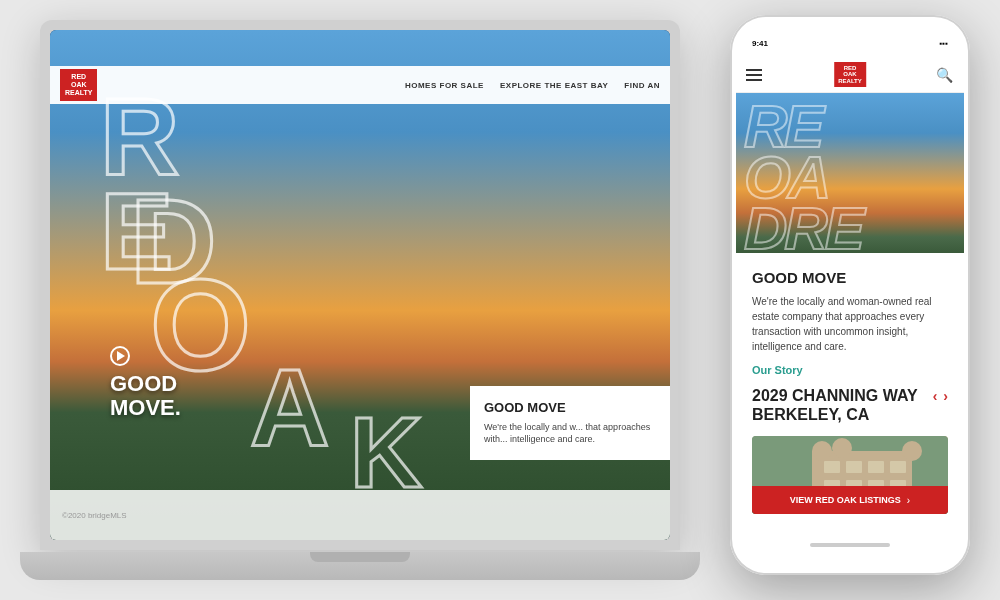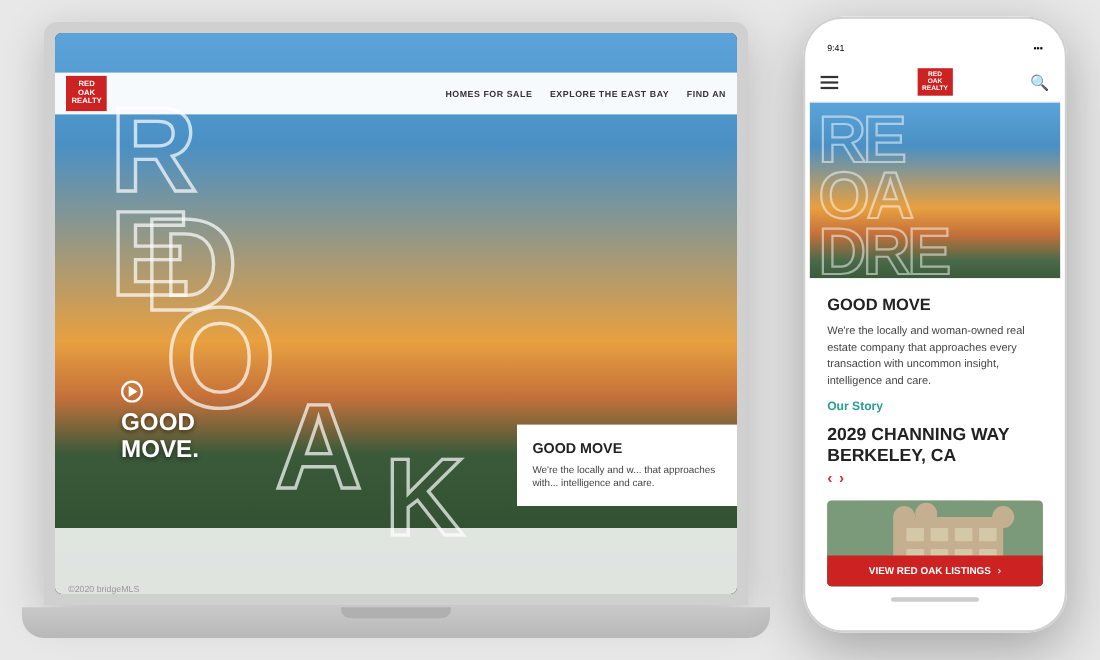--- a/index.html
+++ b/index.html
@@ -318,20 +318,21 @@
     .phone-hero-text {
       position: absolute;
       top: 8px;
       left: 8px;
       color: transparent;
       -webkit-text-stroke: 2px rgba(255,255,255,0.5);
       font-size: 60px;
       font-weight: 900;
       line-height: 0.85;
       letter-spacing: -3px;
+      font-style: italic;
     }
 
     
     .phone-content {
       position: absolute;
       top: 224px;
       left: 0;
       right: 0;
       bottom: 0;
       background: white;
@@ -365,21 +366,20 @@
     .phone-address {
       font-size: 16px;
       font-weight: 900;
       color: #222;
       text-transform: uppercase;
       line-height: 1.2;
       margin-bottom: 12px;
       display: flex;
       align-items: flex-start;
       justify-content: space-between;
-      flex-direction: column;
     }
 
     .phone-address-text {
       flex: 1;
     }
 
     .phone-arrows {
       display: flex;
       gap: 6px;
       margin-top: 2px;
@@ -495,37 +495,37 @@
             <div class="laptop-play-icon"></div>
           </div>
           GOOD<br>MOVE.
         </div>
 
         <div class="good-move-popup">
           <div class="good-move-popup-title">GOOD MOVE</div>
           <div class="good-move-popup-text">We're the locally and w... that approaches with... intelligence and care.</div>
         </div>
 
-        <div style="position:absolute;bottom:0;left:0;right:0;height:60px;background:rgba(255,255,255,0.85);display:flex;align-items:flex-end;padding:0 12px;">
+        <div style="position:absolute;bottom:0;left:0;right:0;height:50px;background:rgba(255,255,255,0.85);display:flex;align-items:center;padding:0 12px;">
           <span style="font-size:8px;color:#999;">©2020 bridgeMLS</span>
         </div>
 
       </div>
     </div>
     <div class="laptop-base">
       <div class="laptop-base-notch"></div>
     </div>
   </div>
 
   <div class="phone">
     <div class="phone-body">
       <div class="phone-screen">
 
         <div class="phone-status-bar">
-          <span style="font-size:8px;font-weight:400;">9:41</span>
+          <span style="font-size:8px;font-weight:700;">9:41</span>
           <span style="font-size:8px;">▪▪▪</span>
         </div>
 
         <div class="phone-nav">
           <div class="phone-hamburger">
             <span></span>
               <span></span>
               <span></span>
           </div>
           <div class="phone-nav-logo">

